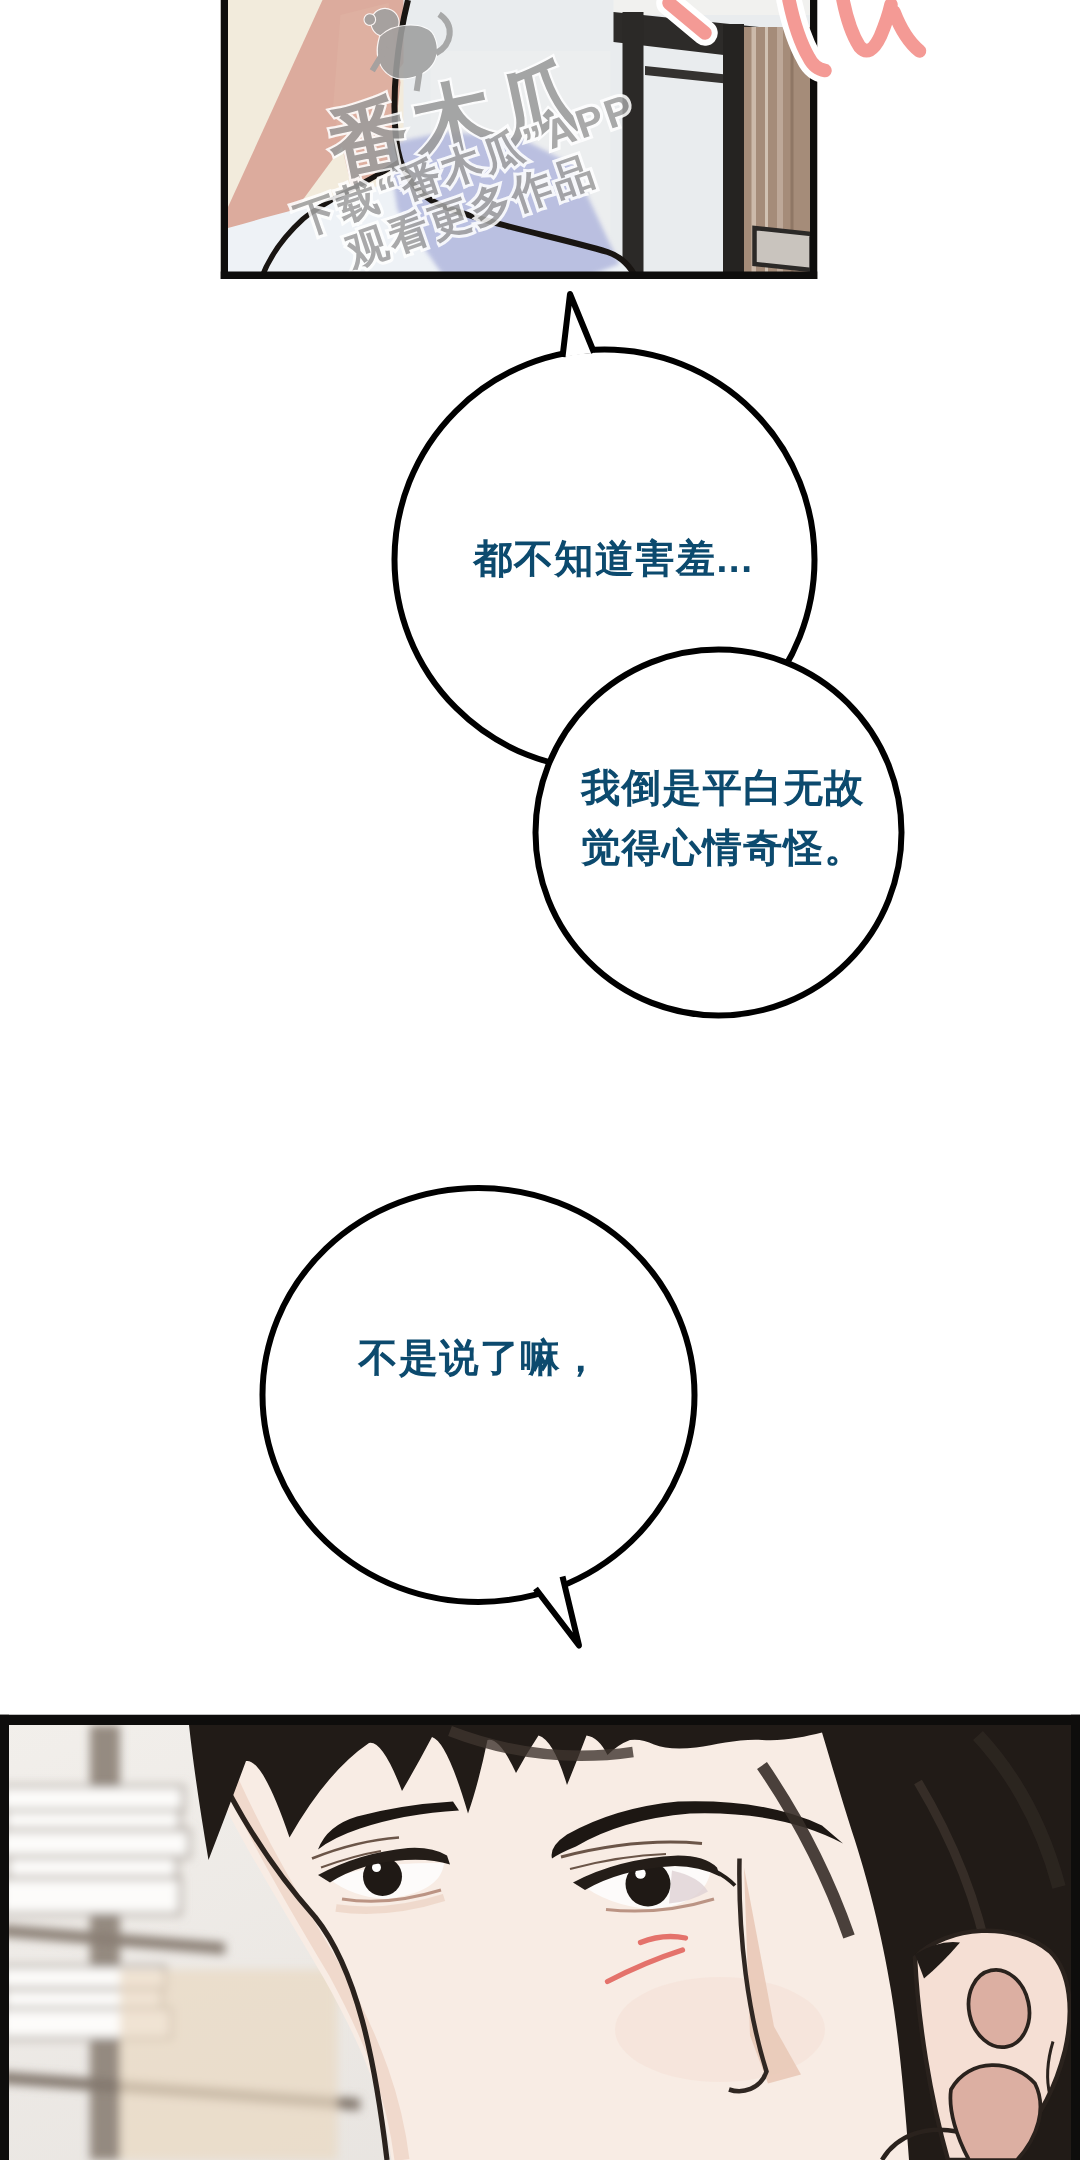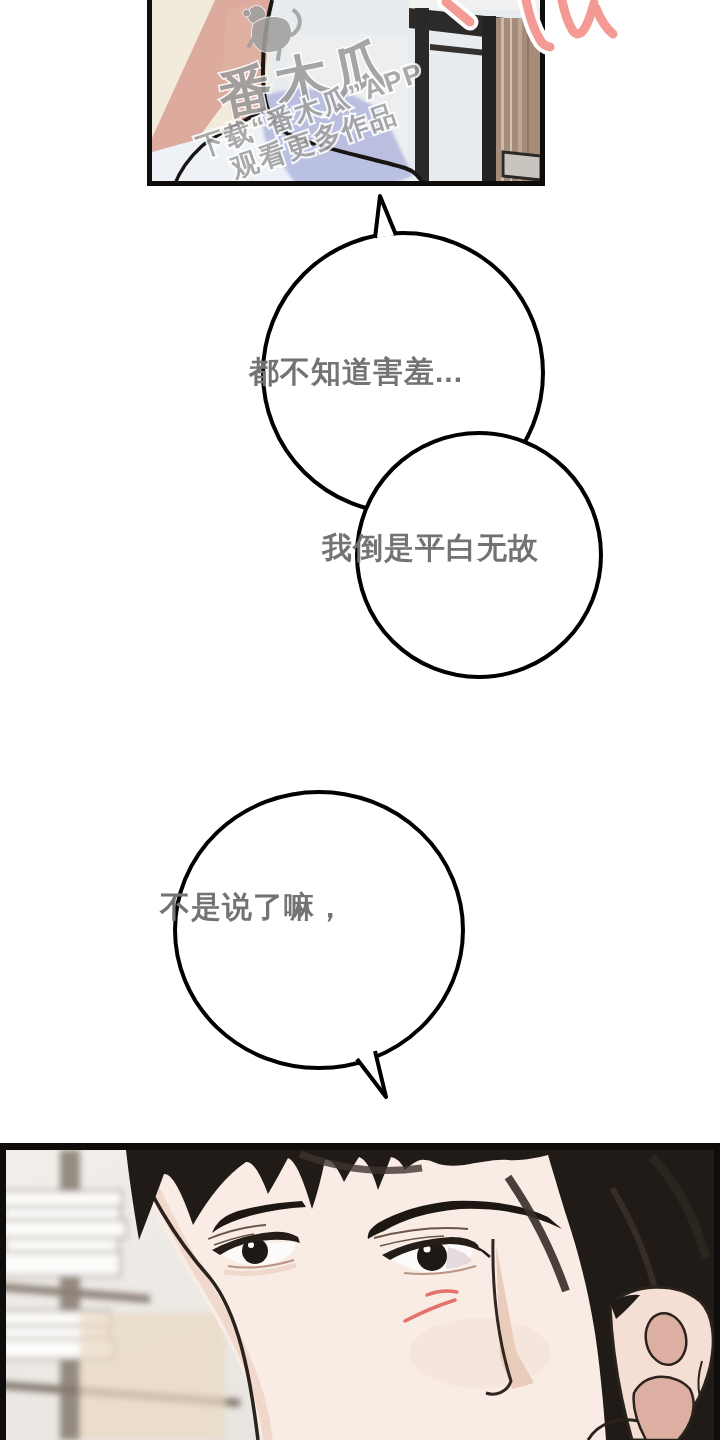--- a/index.html
+++ b/index.html
@@ -1,20 +1,20 @@
 <!DOCTYPE html>
 <html><head>
 <meta charset="utf-8">
 <style>
   html,body{margin:0;padding:0;background:#ffffff;}
   .page{position:relative;width:720px;height:1440px;background:#ffffff;overflow:hidden;
         font-family:"Liberation Sans","DejaVu Sans",sans-serif;}
   .abs{position:absolute;}
-  .bubble-text{position:absolute;text-align:left;font-weight:bold;color:#737373;
-        font-size:30px;line-height:40px;letter-spacing:1px;z-index:5;}
+  .bubble-text{position:absolute;text-align:center;font-weight:bold;color:#0c4a6e;
+        font-size:26px;line-height:40px;letter-spacing:1px;z-index:5;}
   svg{display:block;}
 </style>
 </head>
 <body>
 
 <div class="page">
 
   <div class="abs" style="left:147px;top:0;width:398px;height:186px;">
     <svg width="398" height="186" viewBox="0 0 398 186">
       <defs>
@@ -96,24 +96,25 @@
         <circle cx="479" cy="365" r="122" fill="#ffffff" stroke="#000000" stroke-width="4"></circle>
       </g>
       <g>
         <ellipse cx="319" cy="740" rx="144" ry="138" fill="#ffffff" stroke="#000000" stroke-width="4"></ellipse>
         <path d="M357,869 L386,907 L375,861" fill="#ffffff" stroke="#000000" stroke-width="4" stroke-linejoin="round"></path>
       </g>
     </svg>
   </div>
 
   <div class="bubble-text" style="left:249px;top:352px;width:320px;">都不知道害羞...</div>
-  <div class="bubble-text" style="left:322px;top:505px;width:320px;margin-top:23px;">
+  <div class="bubble-text" style="left:322px;top:505px;width:320px;">
     <div>我倒是平白无故</div>
-  </div>
-  <div class="bubble-text" style="left:160px;top:887px;width:320px;">
+    <div>觉得心情奇怪。</div>
+  </div>
+  <div class="bubble-text" style="left:160px;top:887px;width:320px;font-family:Liberation Mono, monospace;">
     <div>不是说了嘛，</div>
   </div>
 
   <div class="abs" style="left:0;top:1143px;width:720px;height:297px;">
     <svg width="720" height="297" viewBox="0 0 720 297">
       <defs>
         <filter id="blur4" x="-30%" y="-30%" width="160%" height="160%">
             <feGaussianBlur stdDeviation="3.2"></feGaussianBlur>
           </filter>
         <linearGradient id="wallg" x1="0" y1="0" x2="1" y2="1">

